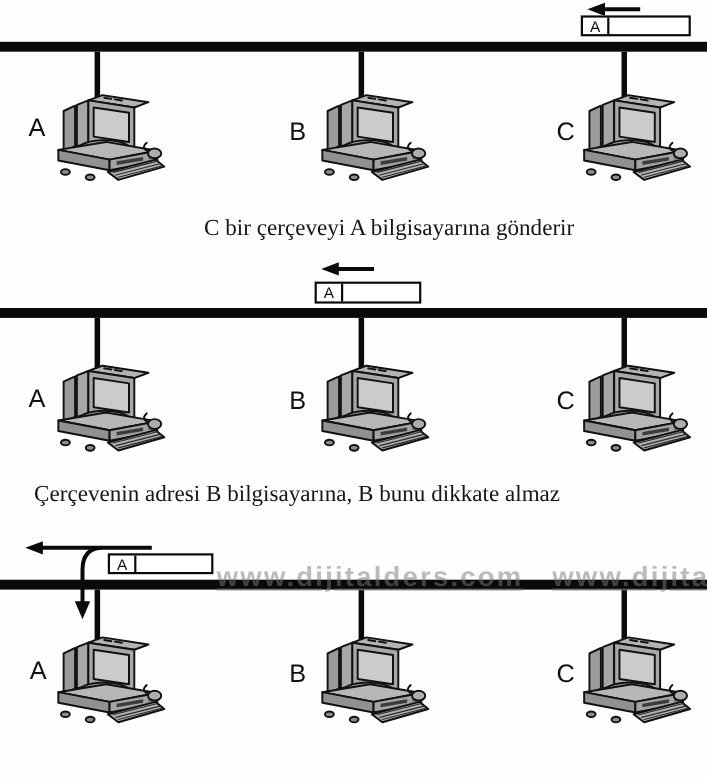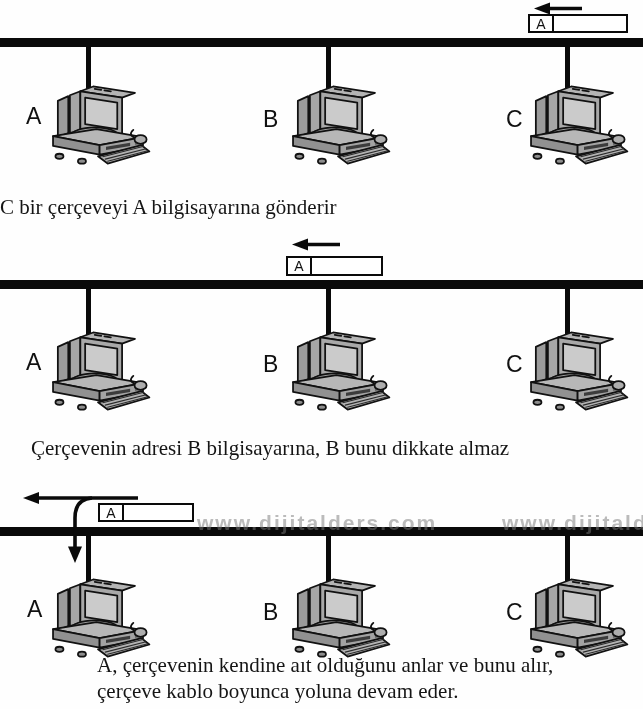--- a/index.html
+++ b/index.html
@@ -25,22 +25,22 @@
     display:flex; align-items:center; justify-content:center;
     font-family:"Liberation Sans", sans-serif; font-size:14px; color:#111;
   }
   .frame-payload { flex:1; }
   .caption { position:absolute; font-size:21px; color:#151515; white-space:nowrap; z-index:2; }
   .caption .cap-line { line-height:26px; }
   .arrow { position:absolute; z-index:3; }
   .watermark {
     position:absolute; top:511px; z-index:4;
     font-family:"Liberation Sans", sans-serif; font-weight:bold;
-    font-size:21px; letter-spacing:2px;
-    color:rgba(120,120,120,0.5); white-space:nowrap;
+    font-size:25px; letter-spacing:2px;
+    color:rgba(120,120,120,0.5); white-space:nowrap;text-decoration:underline;
   }
   svg.defs-only { position:absolute; width:0; height:0; overflow:hidden; }
 </style>
 </head>
 <body>
 
 <div id="stage">
 
   <svg class="defs-only" aria-hidden="true">
     <defs>
@@ -97,21 +97,21 @@
   <svg class="pc" style="left:45px;top:80px" viewBox="0 0 132 112">
       <use href="#pc"></use>
     </svg>
   <svg class="pc" style="left:285px;top:80px" viewBox="0 0 132 112">
       <use href="#pc"></use>
     </svg>
   <svg class="pc" style="left:523px;top:80px" viewBox="0 0 132 112">
       <use href="#pc"></use>
     </svg>
 
-  <div class="caption" style="left:0;top:195px;width:522px;text-align:left">C bir çerçeveyi A bilgisayarına gönderir</div>
+  <div class="caption" style="left:0;top:195px;width:522px;text-align:right">C bir çerçeveyi A bilgisayarına gönderir</div>
 
   <svg class="arrow" style="left:289px;top:237px" width="54" height="15" viewBox="0 0 54 15">
     <line x1="17" y1="7.5" x2="51" y2="7.5" stroke="#0a0a0a" stroke-width="3.6"></line>
     <polygon points="3,7.5 19,1.5 19,13.5" fill="#0a0a0a"></polygon>
   </svg>
 
   <div class="frame-box" style="left:286px;top:256px;width:97px;height:20px">
     <div class="frame-addr">A</div>
     <div class="frame-payload"></div>
   </div>
@@ -166,18 +166,14 @@
   <svg class="pc" style="left:45px;top:573px" viewBox="0 0 132 112">
       <use href="#pc"></use>
     </svg>
   <svg class="pc" style="left:285px;top:573px" viewBox="0 0 132 112">
       <use href="#pc"></use>
     </svg>
   <svg class="pc" style="left:523px;top:573px" viewBox="0 0 132 112">
       <use href="#pc"></use>
     </svg>
 
-  <div class="caption" style="left:97px;top:652px">
-    <div class="cap-line">A, çerçevenin kendine aıt olduğunu anlar ve bunu alır,</div>
-    <div class="cap-line">çerçeve kablo boyunca yoluna devam eder.</div>
-  </div>
 
 </div>
 
 </body></html>

